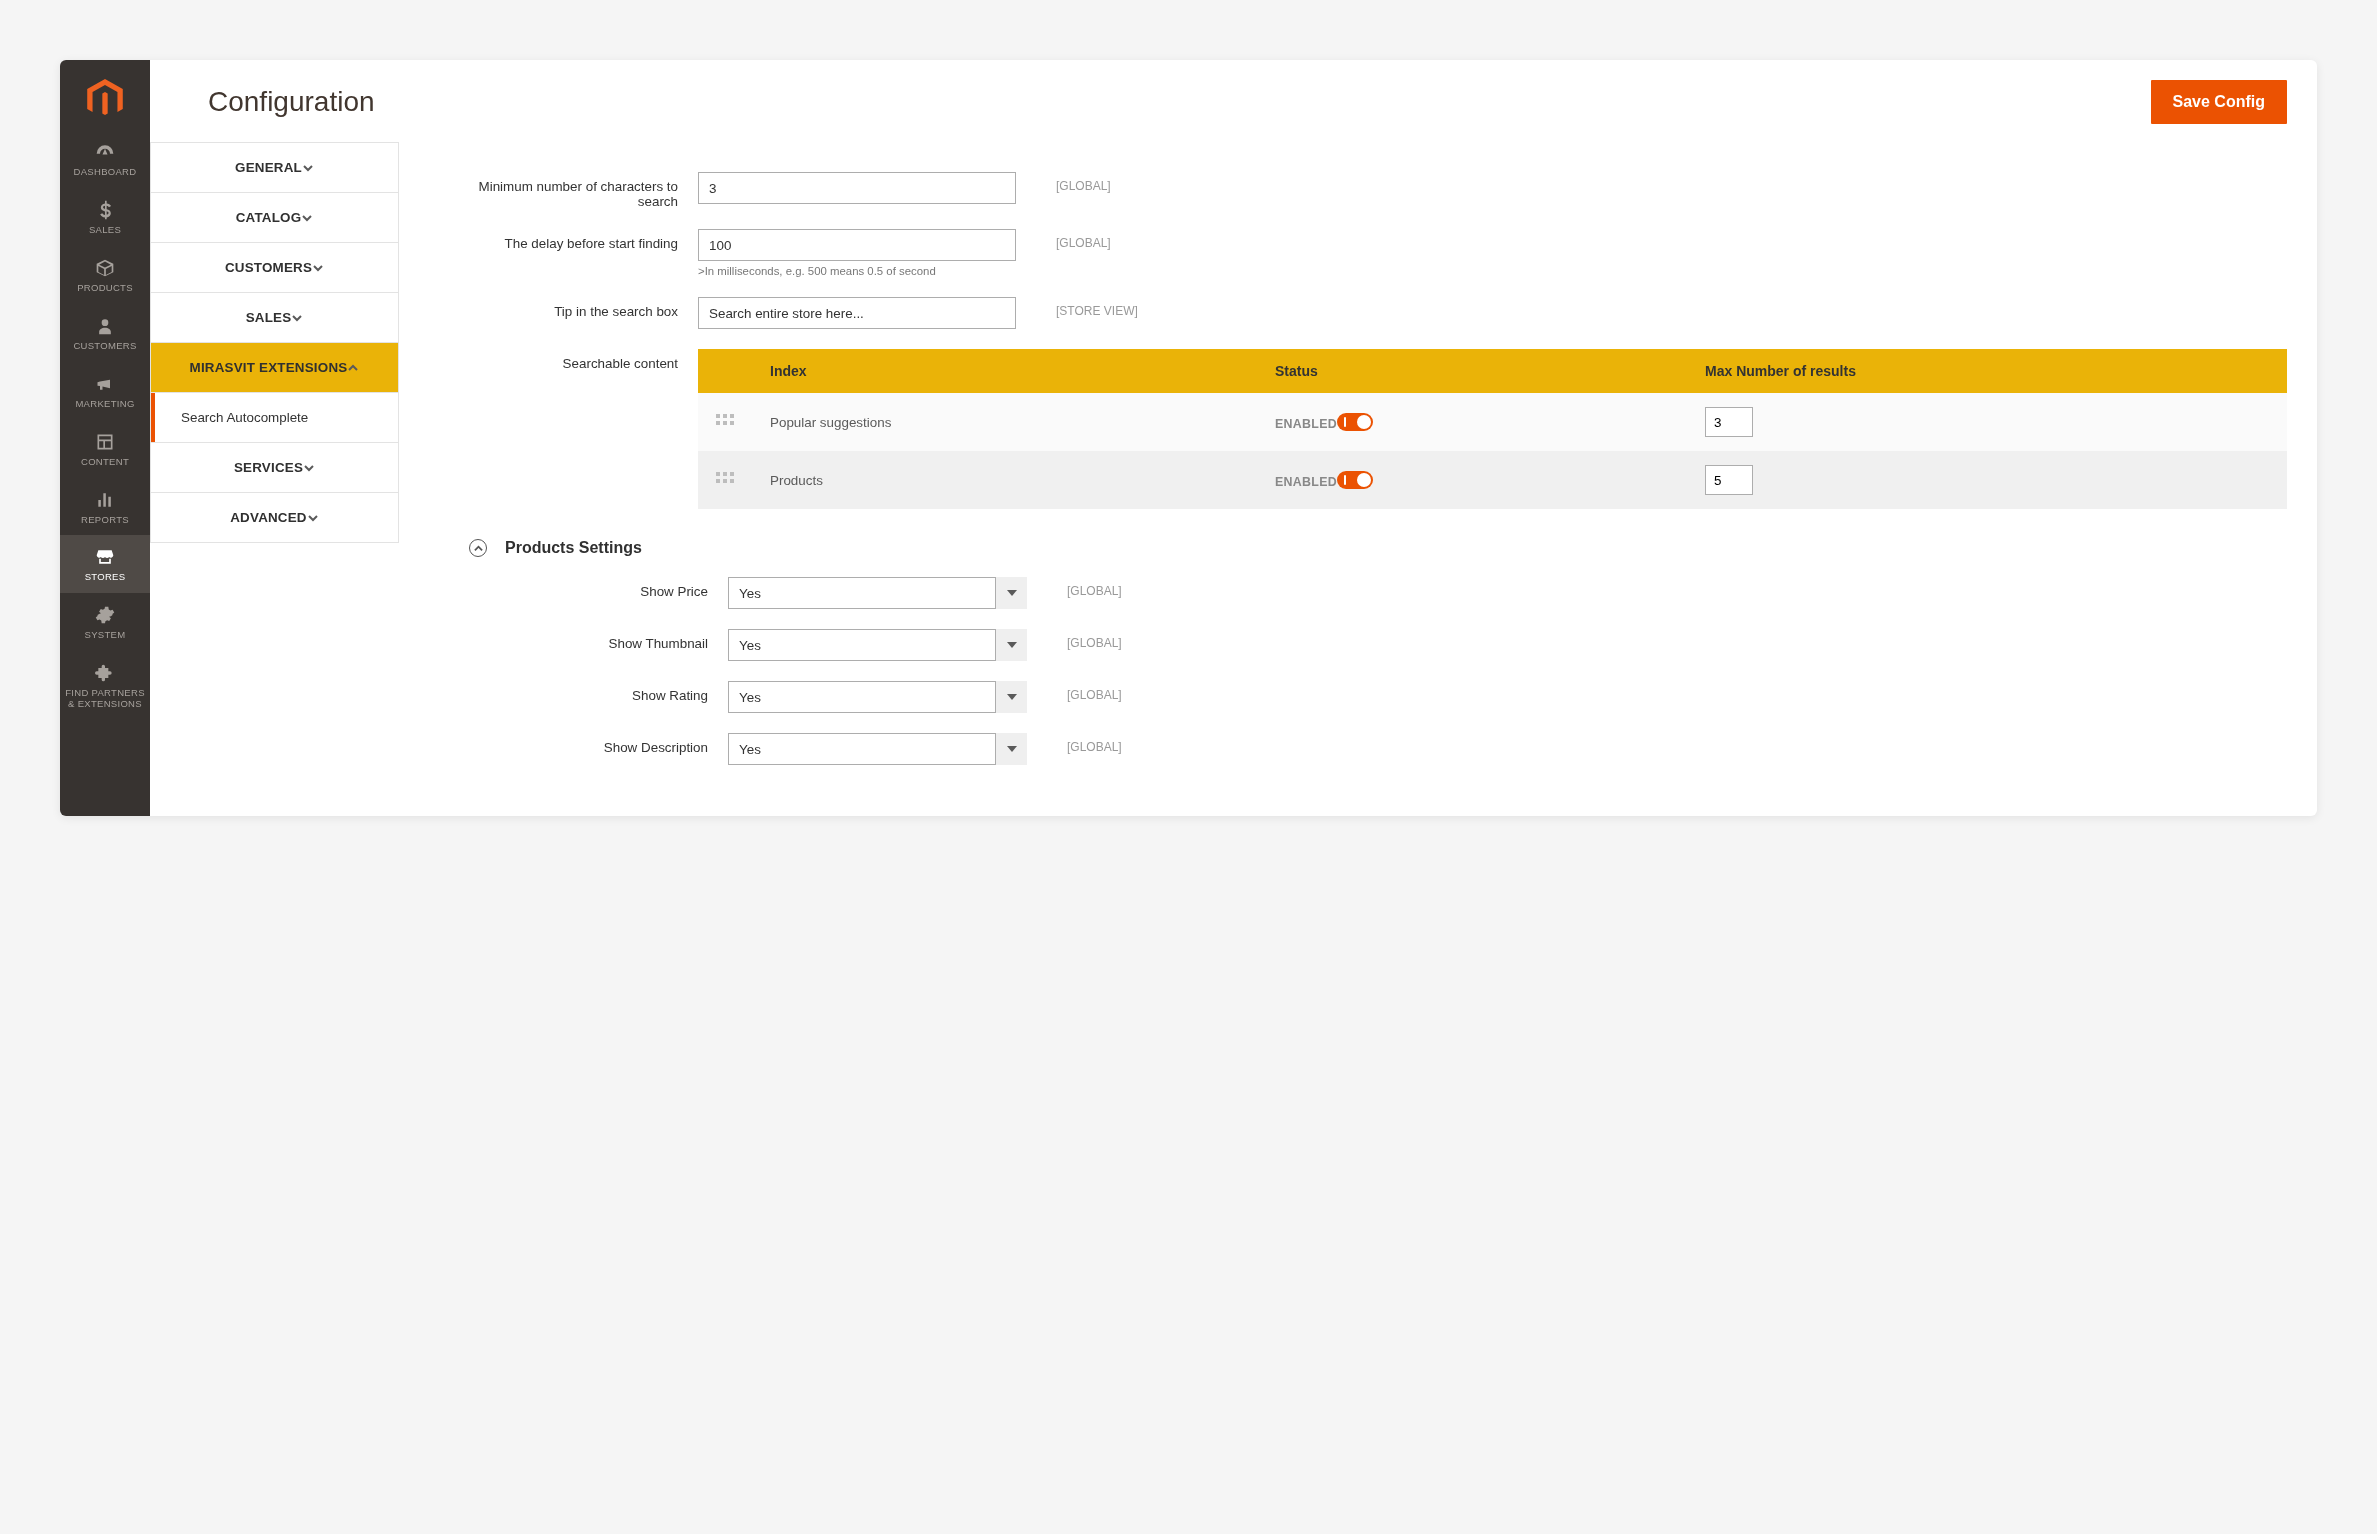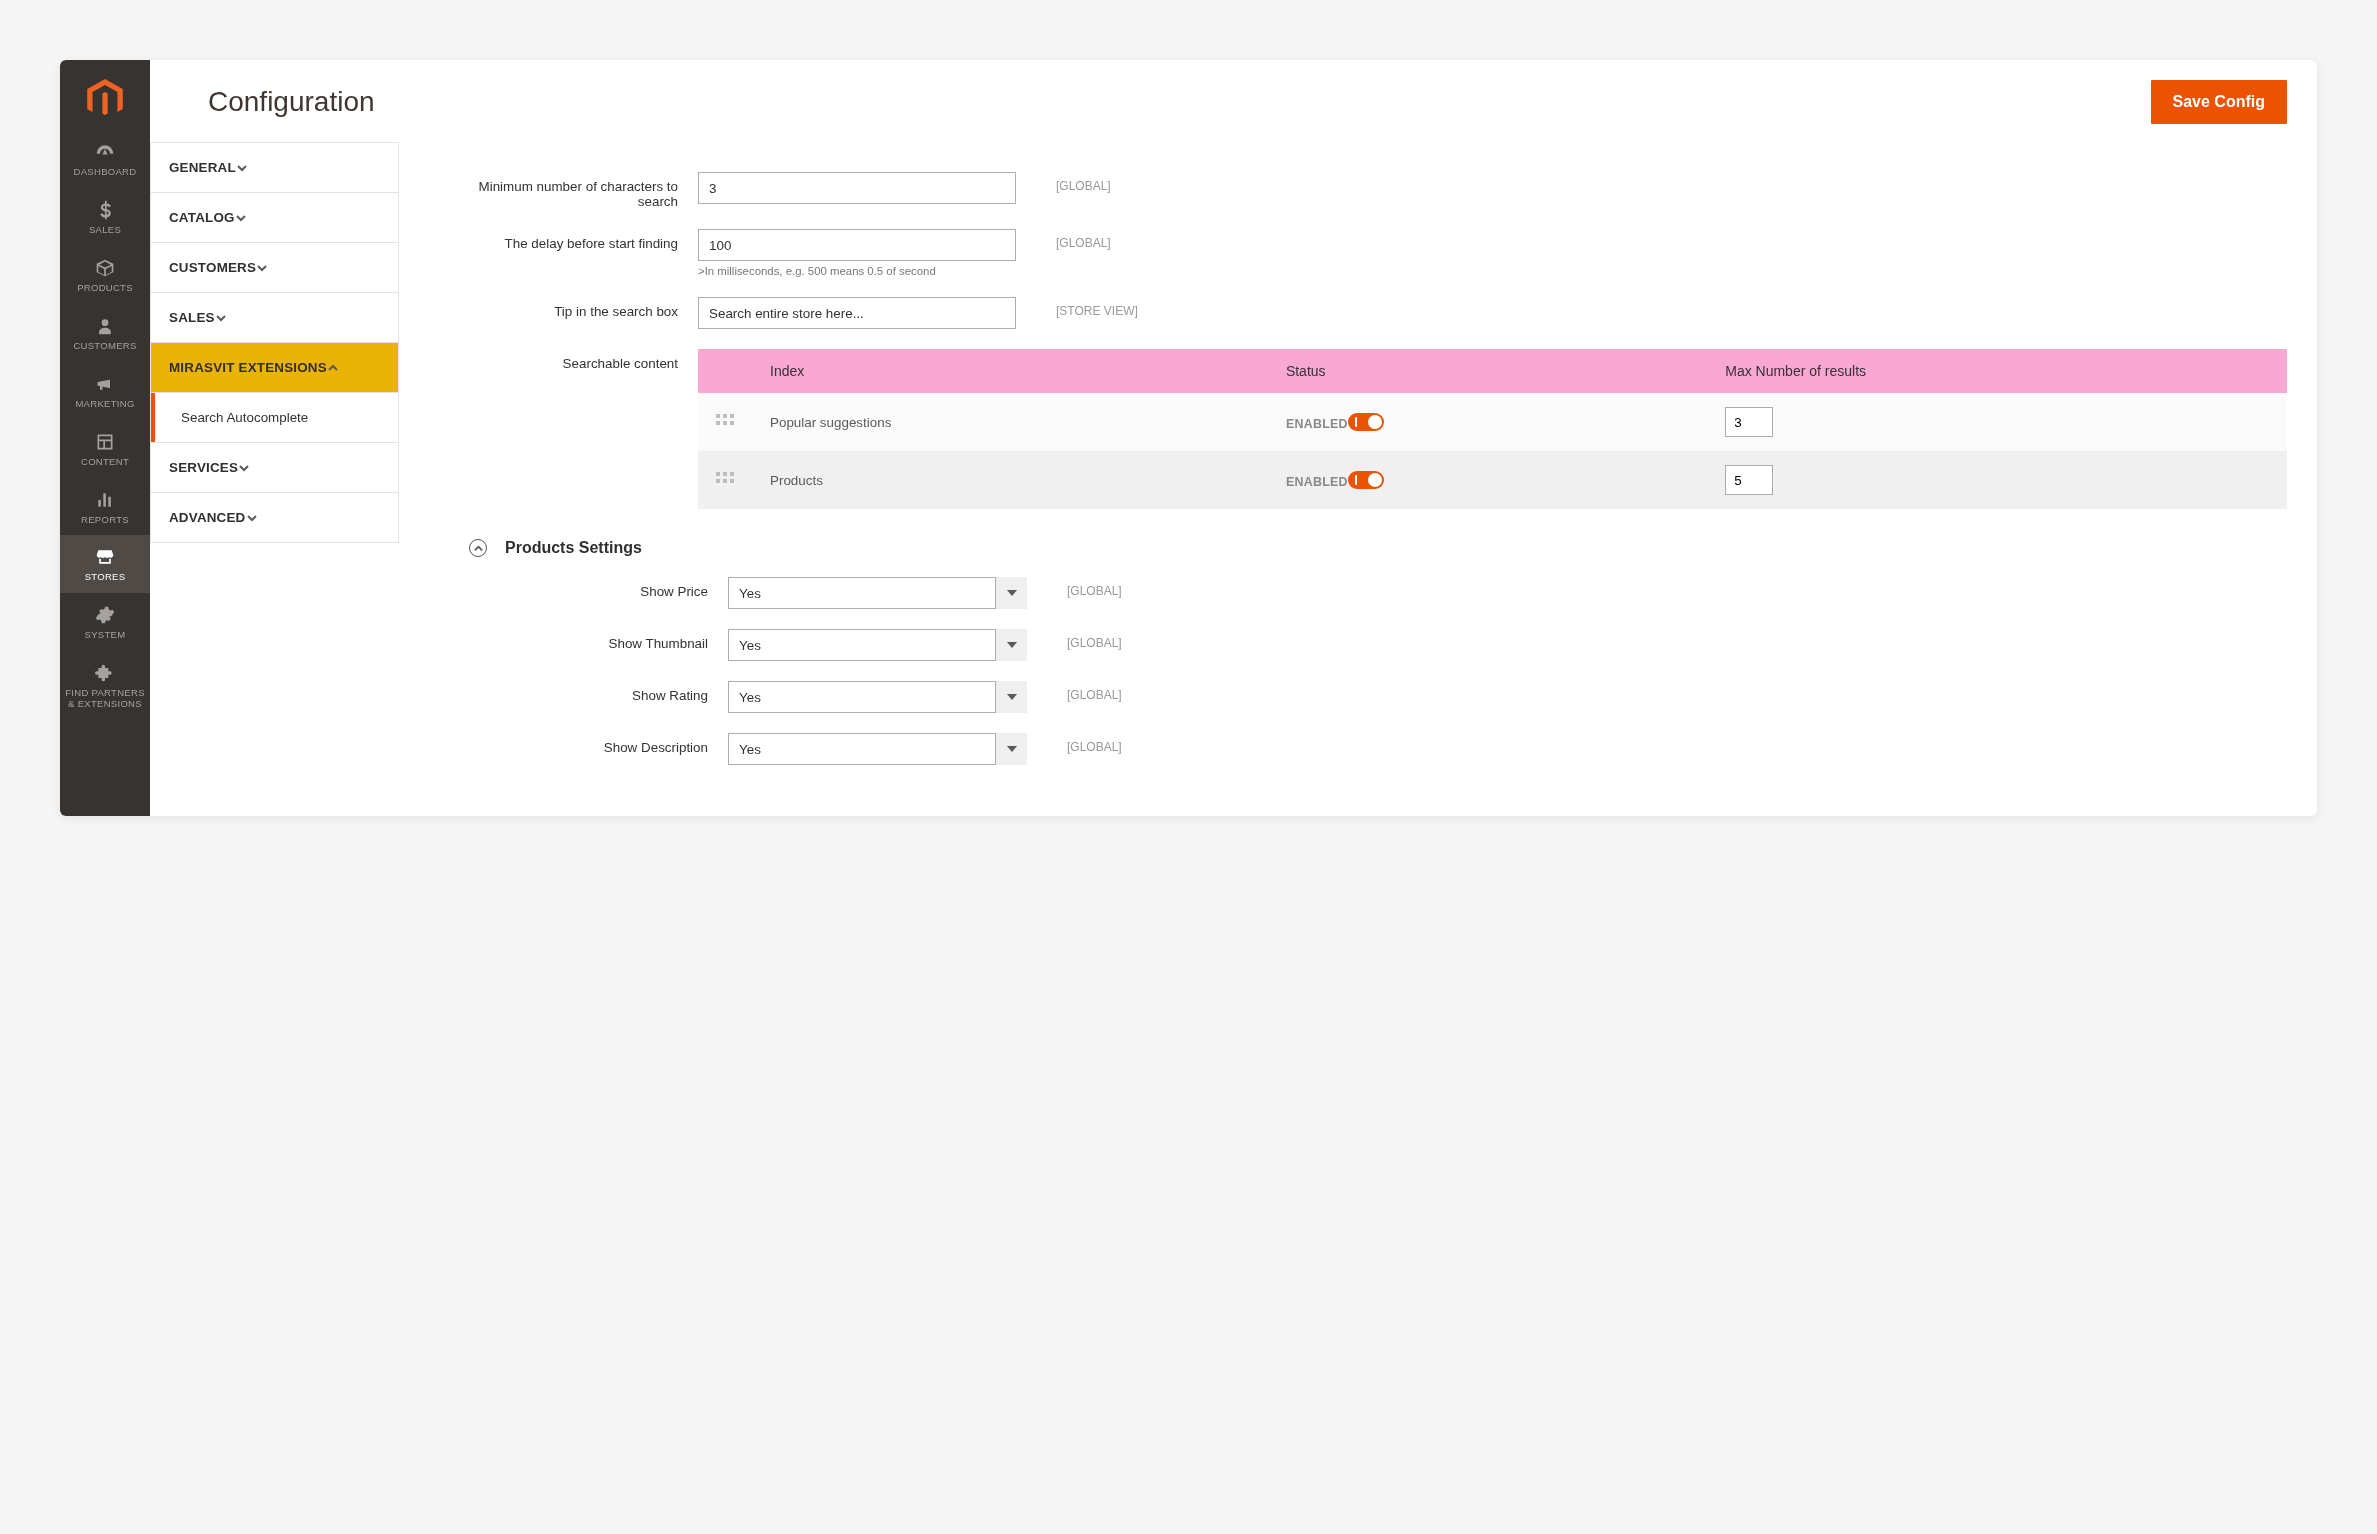--- a/index.html
+++ b/index.html
@@ -84,21 +84,21 @@
   .config-nav {
     width: 249px;
     border-top: 1px solid #e3e3e3;
     flex-shrink: 0;
   }
   .config-section {
     border: 1px solid #e3e3e3;
     border-top: none;
     padding: 17px 18px;
     display: flex;
-    justify-content: flex-start;
+    justify-content: center;
     align-items: center;
     cursor: pointer;
     font-size: 13.4px;
     font-weight: 700;
     color: #303030;
     text-transform: uppercase;
     letter-spacing: 0.2px;
   }
   .config-section.expanded { background: #eab308; }
   .config-sub {
@@ -174,24 +174,24 @@
     white-space: nowrap;
   }
   
   .sc-table {
     flex: 1;
     background: #f2f2f2;
     border-collapse: collapse;
   }
   .sc-table th {
     text-align: left;
-    font-weight: 400;
+    font-weight: 700;
     font-size: 14px;
     padding: 14px 18px;
-    background: #f9a8d4;
+    background: #eab308;
     color:#333;
   }
   .sc-table td {
     padding: 14px 18px;
     vertical-align: middle;
     font-size: 13.4px;
     color:#5a5a5a;
   }
   .sc-table tbody tr:nth-child(odd) td { background:#fafafa; }
   .sc-table tbody tr:nth-child(even) td { background:#f0f0f0; }

